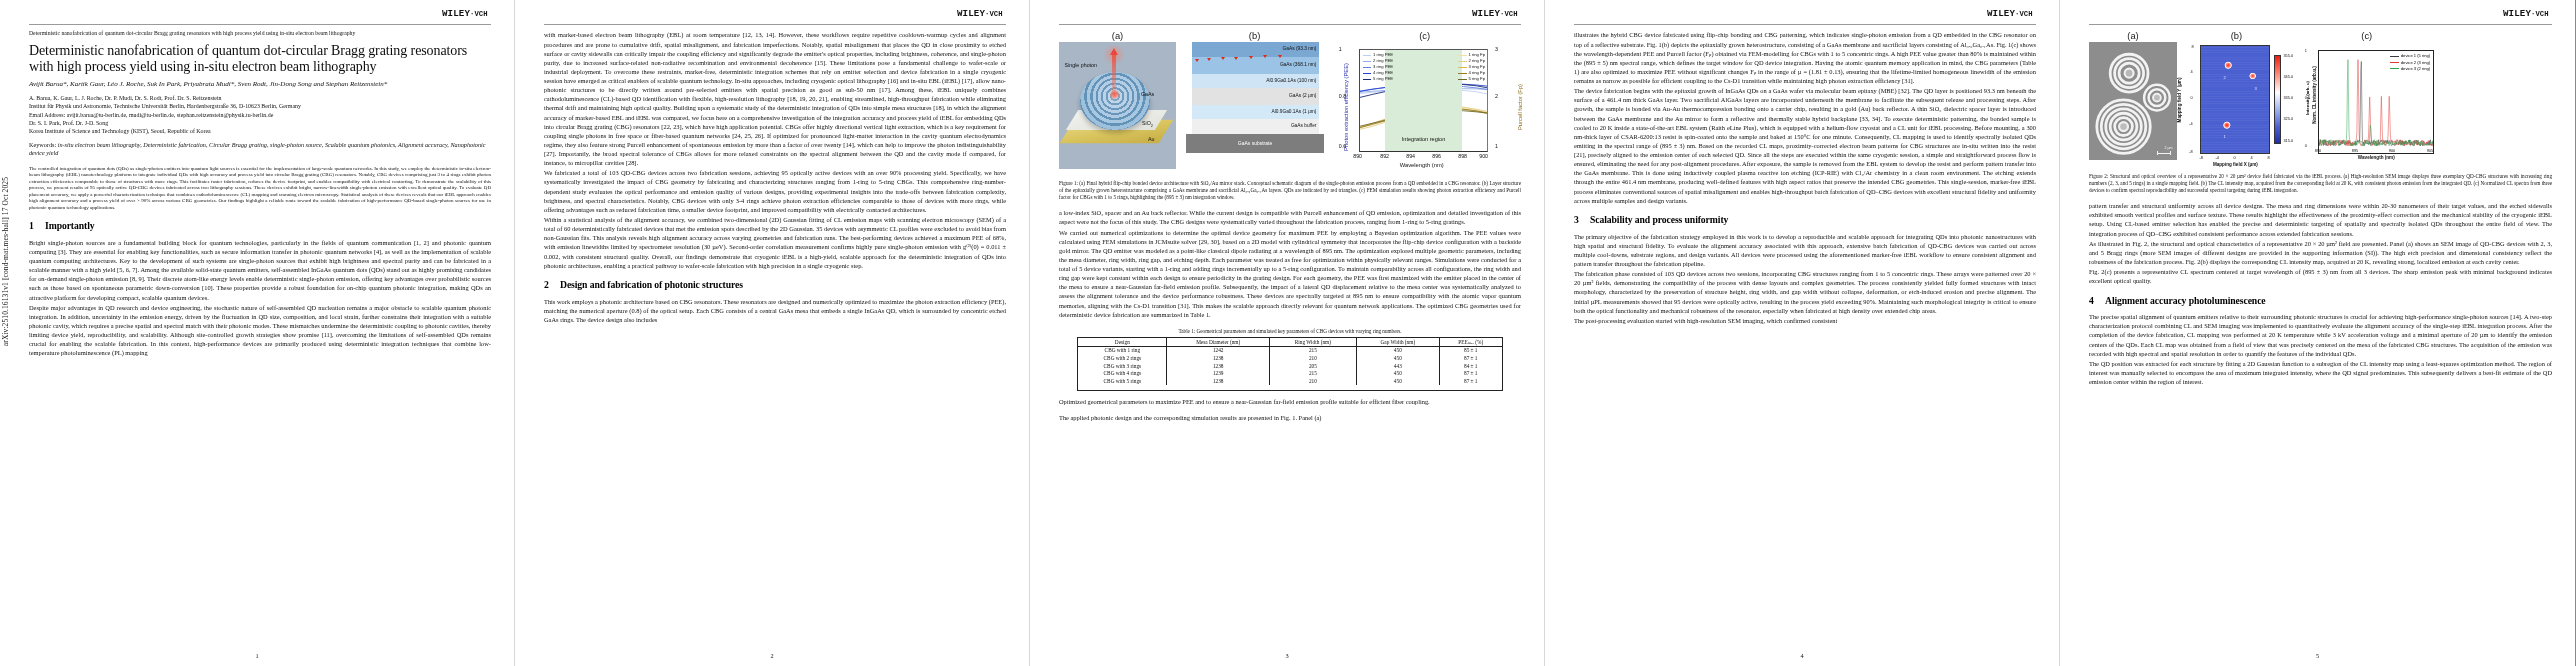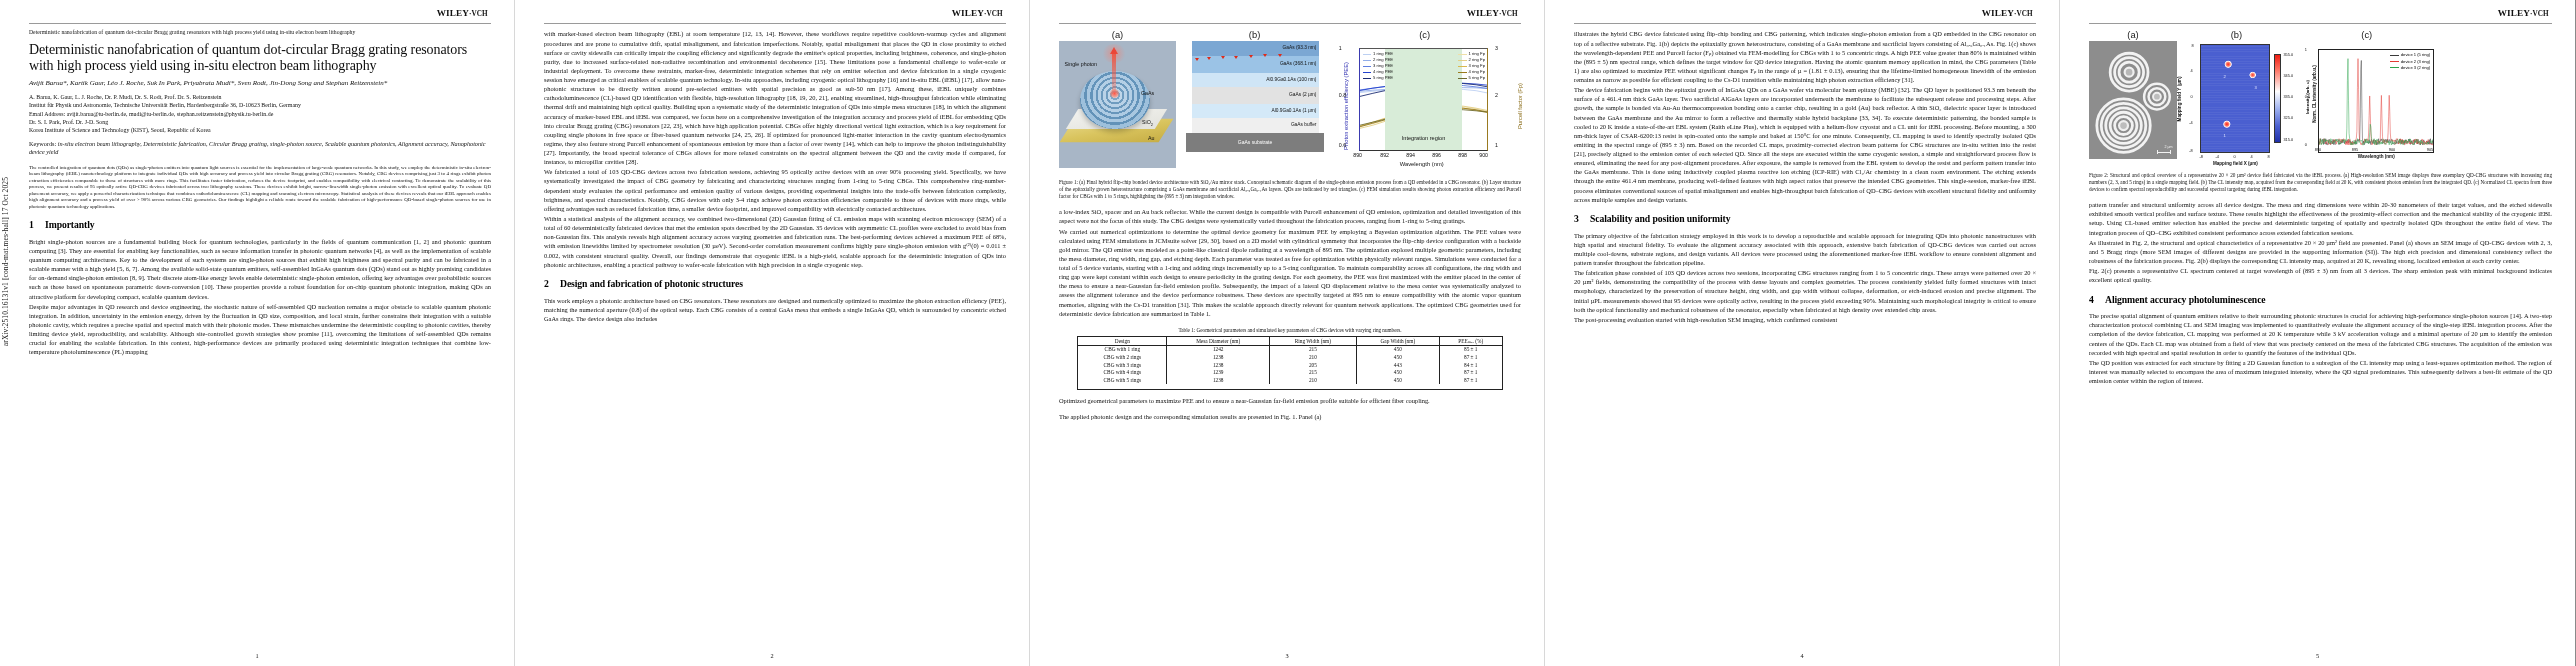--- a/index.html
+++ b/index.html
@@ -15,21 +15,21 @@
     width: 515px; height: 667px; background: #ffffff;
     position: relative; overflow: hidden;
     padding: 7.8px 23px 0 29px;
     border-right: 0.6px solid #d8d8d8;
   }
   .page:last-child { border-right: none; }
 
   
   .wiley { text-align: right; padding-right: 3.3px; }
   .wiley .w1 {
-    font-family: Liberation Serif, serif;
+    font-family: Liberation Mono, monospace;
     font-weight: 700; font-size: 9.2px; letter-spacing: 0.1px;
     color: #111;
     margin-left: 10px;
   }
   .wiley .w1 .sm { font-size: 7.2px; }
   .rule { border-top: 0.9px solid #9a9a9a; margin: 5px 0 5.6px 0; }
 
   
   .running-title {
     font-size: 5.7px; line-height: 1.22; text-align: justify;
@@ -509,21 +509,21 @@
   </div>
 
   <div class="page">
     <div class="wiley">
       <span class="w1"><span>WILEY</span><span class="sm">·</span><span class="sm">VCH</span></span>
     </div>
     <div class="rule"></div>
     <p class="body">illustrates the hybrid CBG device fabricated using flip-chip bonding and CBG patterning, which indicates single-photon emission from a QD embedded in the CBG resonator on top of a reflective substrate. Fig. 1(b) depicts the epitaxially grown heterostructure, consisting of a GaAs membrane and sacrificial layers consisting of Al₀.₉Ga₀.₁As. Fig. 1(c) shows the wavelength-dependent PEE and Purcell factor (Fₚ) obtained via FEM-modelling for CBGs with 1 to 5 concentric rings. A high PEE value greater than 80% is maintained within the (895 ± 5) nm spectral range, which defines the target window for QD device integration. Having the atomic quantum memory application in mind, the CBG parameters (Table 1) are also optimized to maximize PEE without significant changes Fₚ in the range of µ = (1.81 ± 0.13), ensuring that the lifetime-limited homogeneous linewidth of the emission remains as narrow as possible for efficient coupling to the Cs-D1 transition while maintaining high photon extraction efficiency [31].</p>
     <p class="body cont">The device fabrication begins with the epitaxial growth of InGaAs QDs on a GaAs wafer via molecular beam epitaxy (MBE) [32]. The QD layer is positioned 93.3 nm beneath the surface of a 461.4 nm thick GaAs layer. Two sacrificial AlGaAs layers are incorporated underneath the membrane to facilitate the subsequent release and processing steps. After growth, the sample is bonded via Au-Au thermocompression bonding onto a carrier chip, resulting in a gold (Au) back reflector. A thin SiO₂ dielectric spacer layer is introduced between the GaAs membrane and the Au mirror to form a reflective and thermally stable hybrid backplane [33, 34]. To execute deterministic patterning, the bonded sample is cooled to 20 K inside a state-of-the-art EBL system (Raith eLine Plus), which is equipped with a helium-flow cryostat and a CL unit for iEBL processing. Before mounting, a 300 nm-thick layer of CSAR-6200:13 resist is spin-coated onto the sample and baked at 150°C for one minute. Consequently, CL mapping is used to identify spectrally isolated QDs emitting in the spectral range of (895 ± 3) nm. Based on the recorded CL maps, proximity-corrected electron beam patterns for CBG structures are in-situ written into the resist [21], precisely aligned to the emission center of each selected QD. Since all the steps are executed within the same cryogenic session, a simple and straightforward process flow is ensured, eliminating the need for any post-alignment procedures. After exposure, the sample is removed from the EBL system to develop the resist and perform pattern transfer into the GaAs membrane. This is done using inductively coupled plasma reactive ion etching (ICP-RIE) with Cl₂/Ar chemistry in a clean room environment. The etching extends through the entire 461.4 nm membrane, producing well-defined features with high aspect ratios that preserve the intended CBG geometries. This single-session, marker-free iEBL process eliminates conventional sources of spatial misalignment and enables high-throughput batch fabrication of QD–CBG devices with excellent structural fidelity and uniformity across multiple samples and design variants.</p>
     <h2 class="sec">
-      <span class="num">3</span><span>Scalability and position uniformity</span>
+      <span class="num">3</span><span>Scalability and process uniformity</span>
     </h2>
     <p class="body">The primary objective of the fabrication strategy employed in this work is to develop a reproducible and scalable approach for integrating QDs into photonic nanostructures with high spatial and structural fidelity. To evaluate the alignment accuracy associated with this approach, extensive batch fabrication of QD-CBG devices was carried out across multiple cool-downs, substrate regions, and design variants. All devices were processed using the aforementioned marker-free iEBL workflow to ensure consistent alignment and pattern transfer throughout the fabrication pipeline.</p>
     <p class="body cont">The fabrication phase consisted of 103 QD devices across two sessions, incorporating CBG structures ranging from 1 to 5 concentric rings. These arrays were patterned over 20 × 20 µm² fields, demonstrating the compatibility of the process with dense layouts and complex geometries. The process consistently yielded fully formed structures with intact morphology, characterized by the preservation of structure height, ring width, and gap width without collapse, deformation, or etch-induced erosion and precise alignment. The initial µPL measurements showed that 95 devices were optically active, resulting in the process yield exceeding 90%. Maintaining such morphological integrity is critical to ensure both the optical functionality and mechanical robustness of the resonator, especially when fabricated at high density over extended chip areas.</p>
     <p class="body cont">The post-processing evaluation started with high-resolution SEM imaging, which confirmed consistent</p>
     <div class="pagenum">4</div>
   </div>
 
   <div class="page">
     <div class="wiley">
       <span class="w1"><span>WILEY</span><span class="sm">·</span><span class="sm">VCH</span></span>

